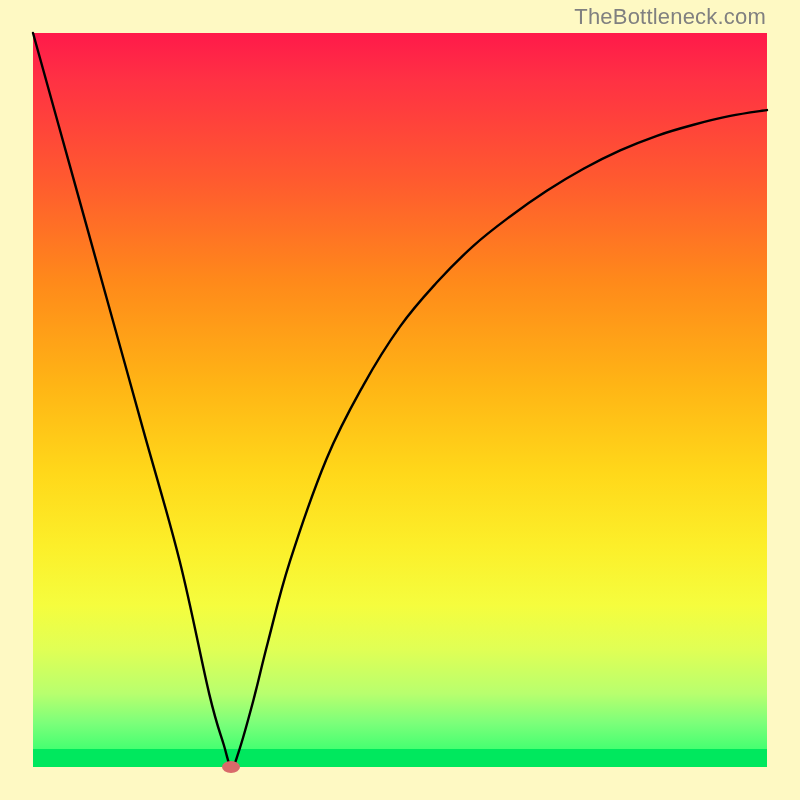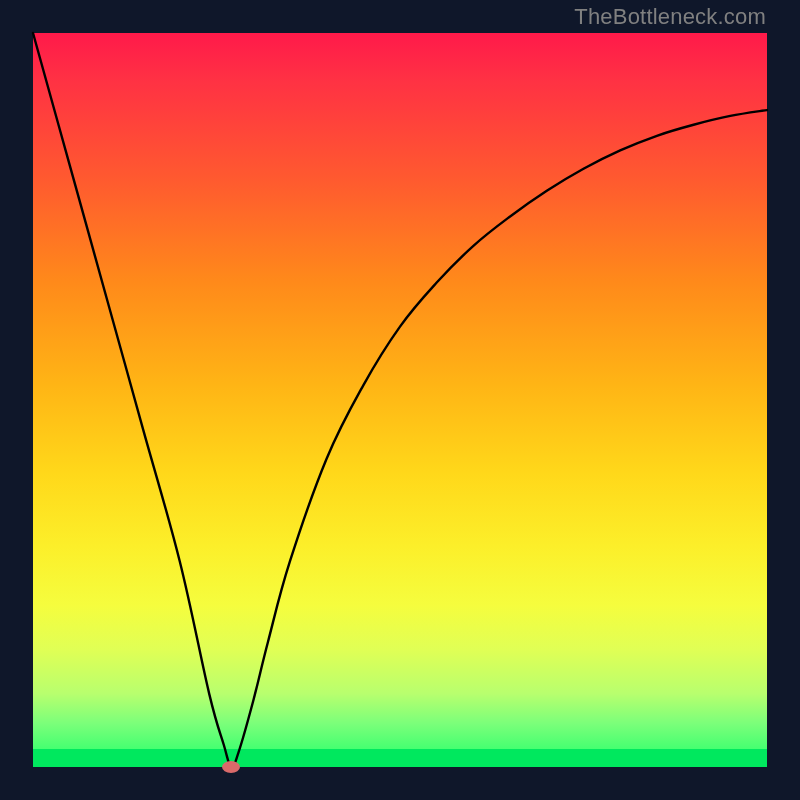--- a/index.html
+++ b/index.html
@@ -10,21 +10,21 @@
     background: #000;
     overflow: hidden;
     font-family: Arial, Helvetica, sans-serif;
   }
   .frame {
     position: absolute;
     top: 0;
     left: 0;
     width: 800px;
     height: 800px;
-    background: #0f172a;
+    background: #fef9c3;
   }
   .plot-area {
     position: absolute;
     left: 33px;
     top: 33px;
     width: 734px;
     height: 734px;
     
     background: linear-gradient(
       to bottom,

